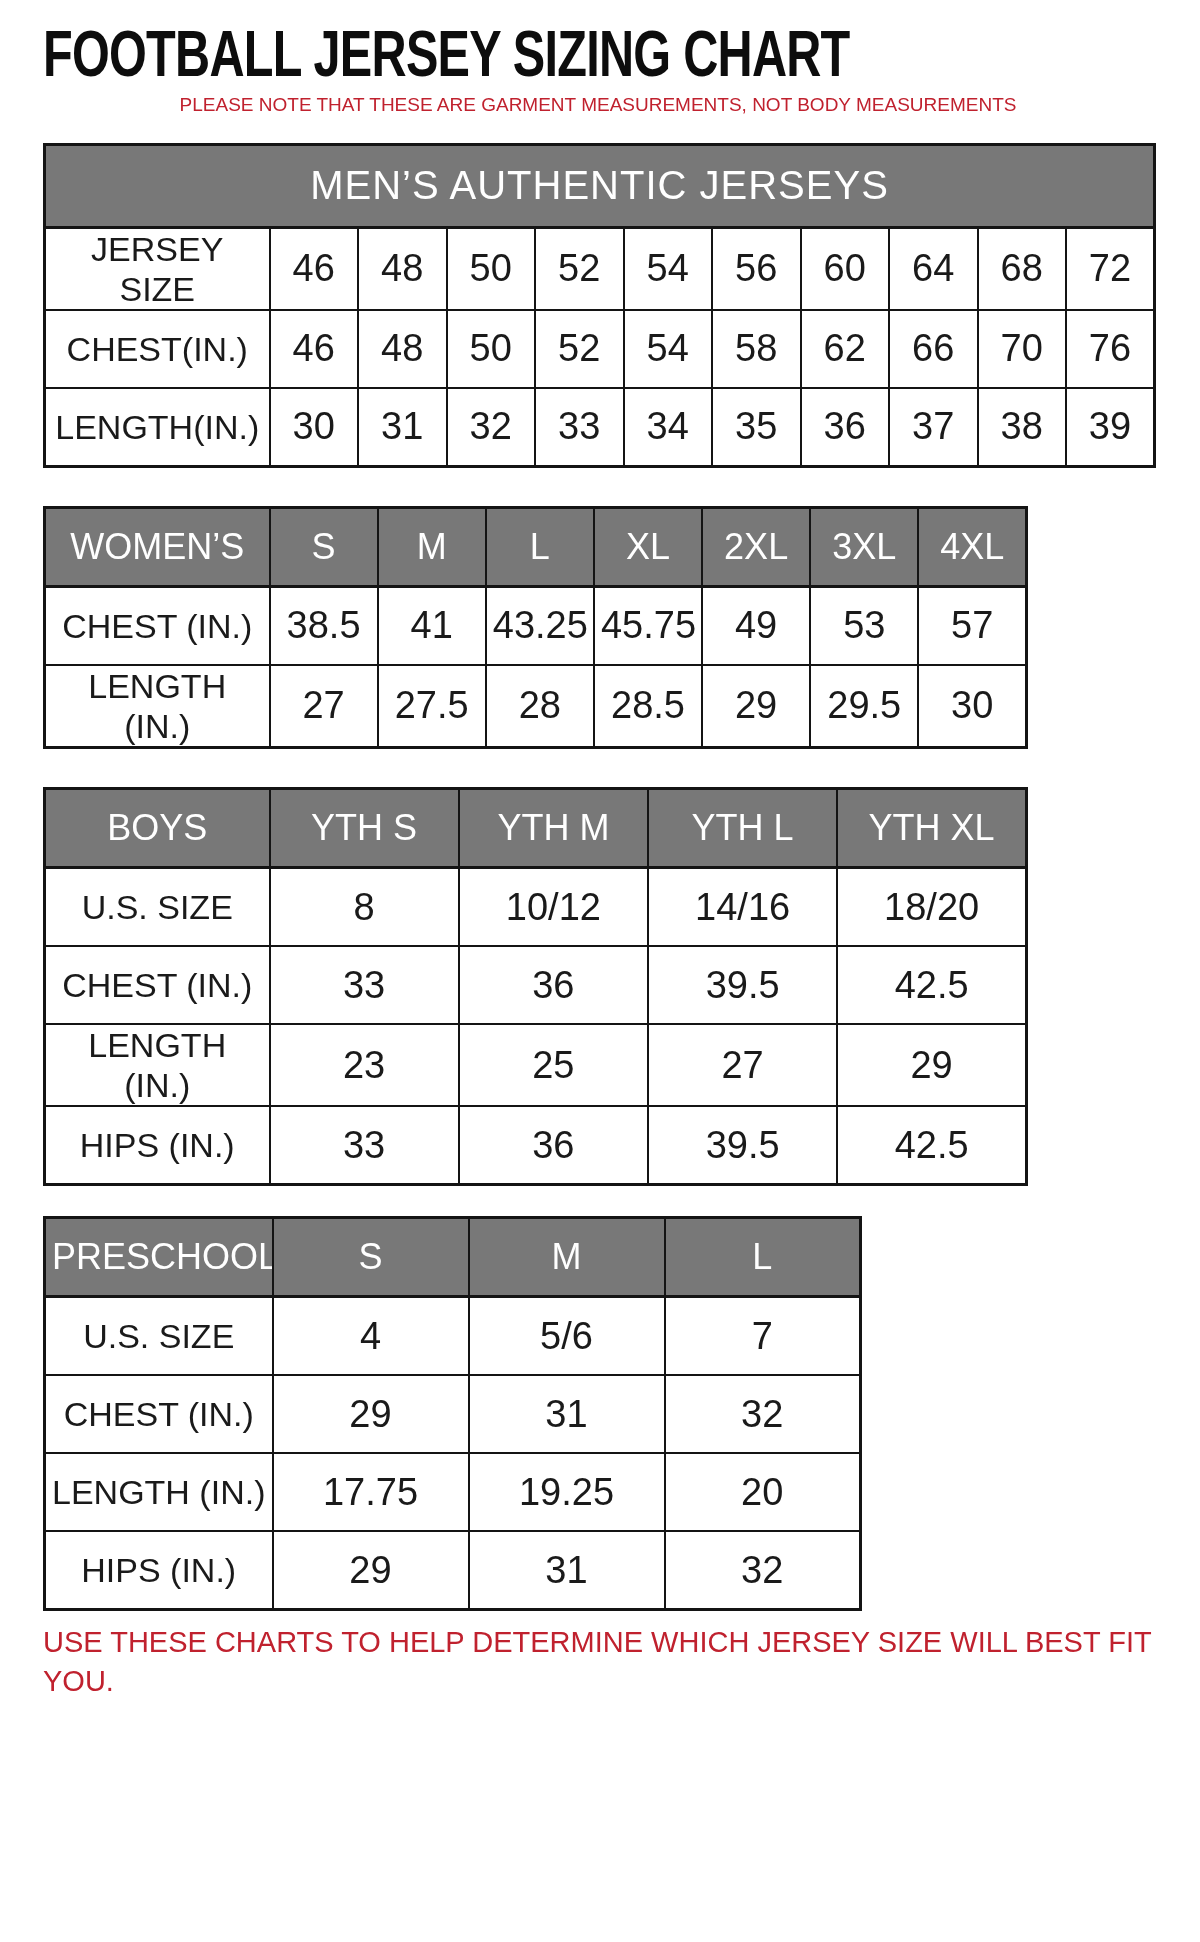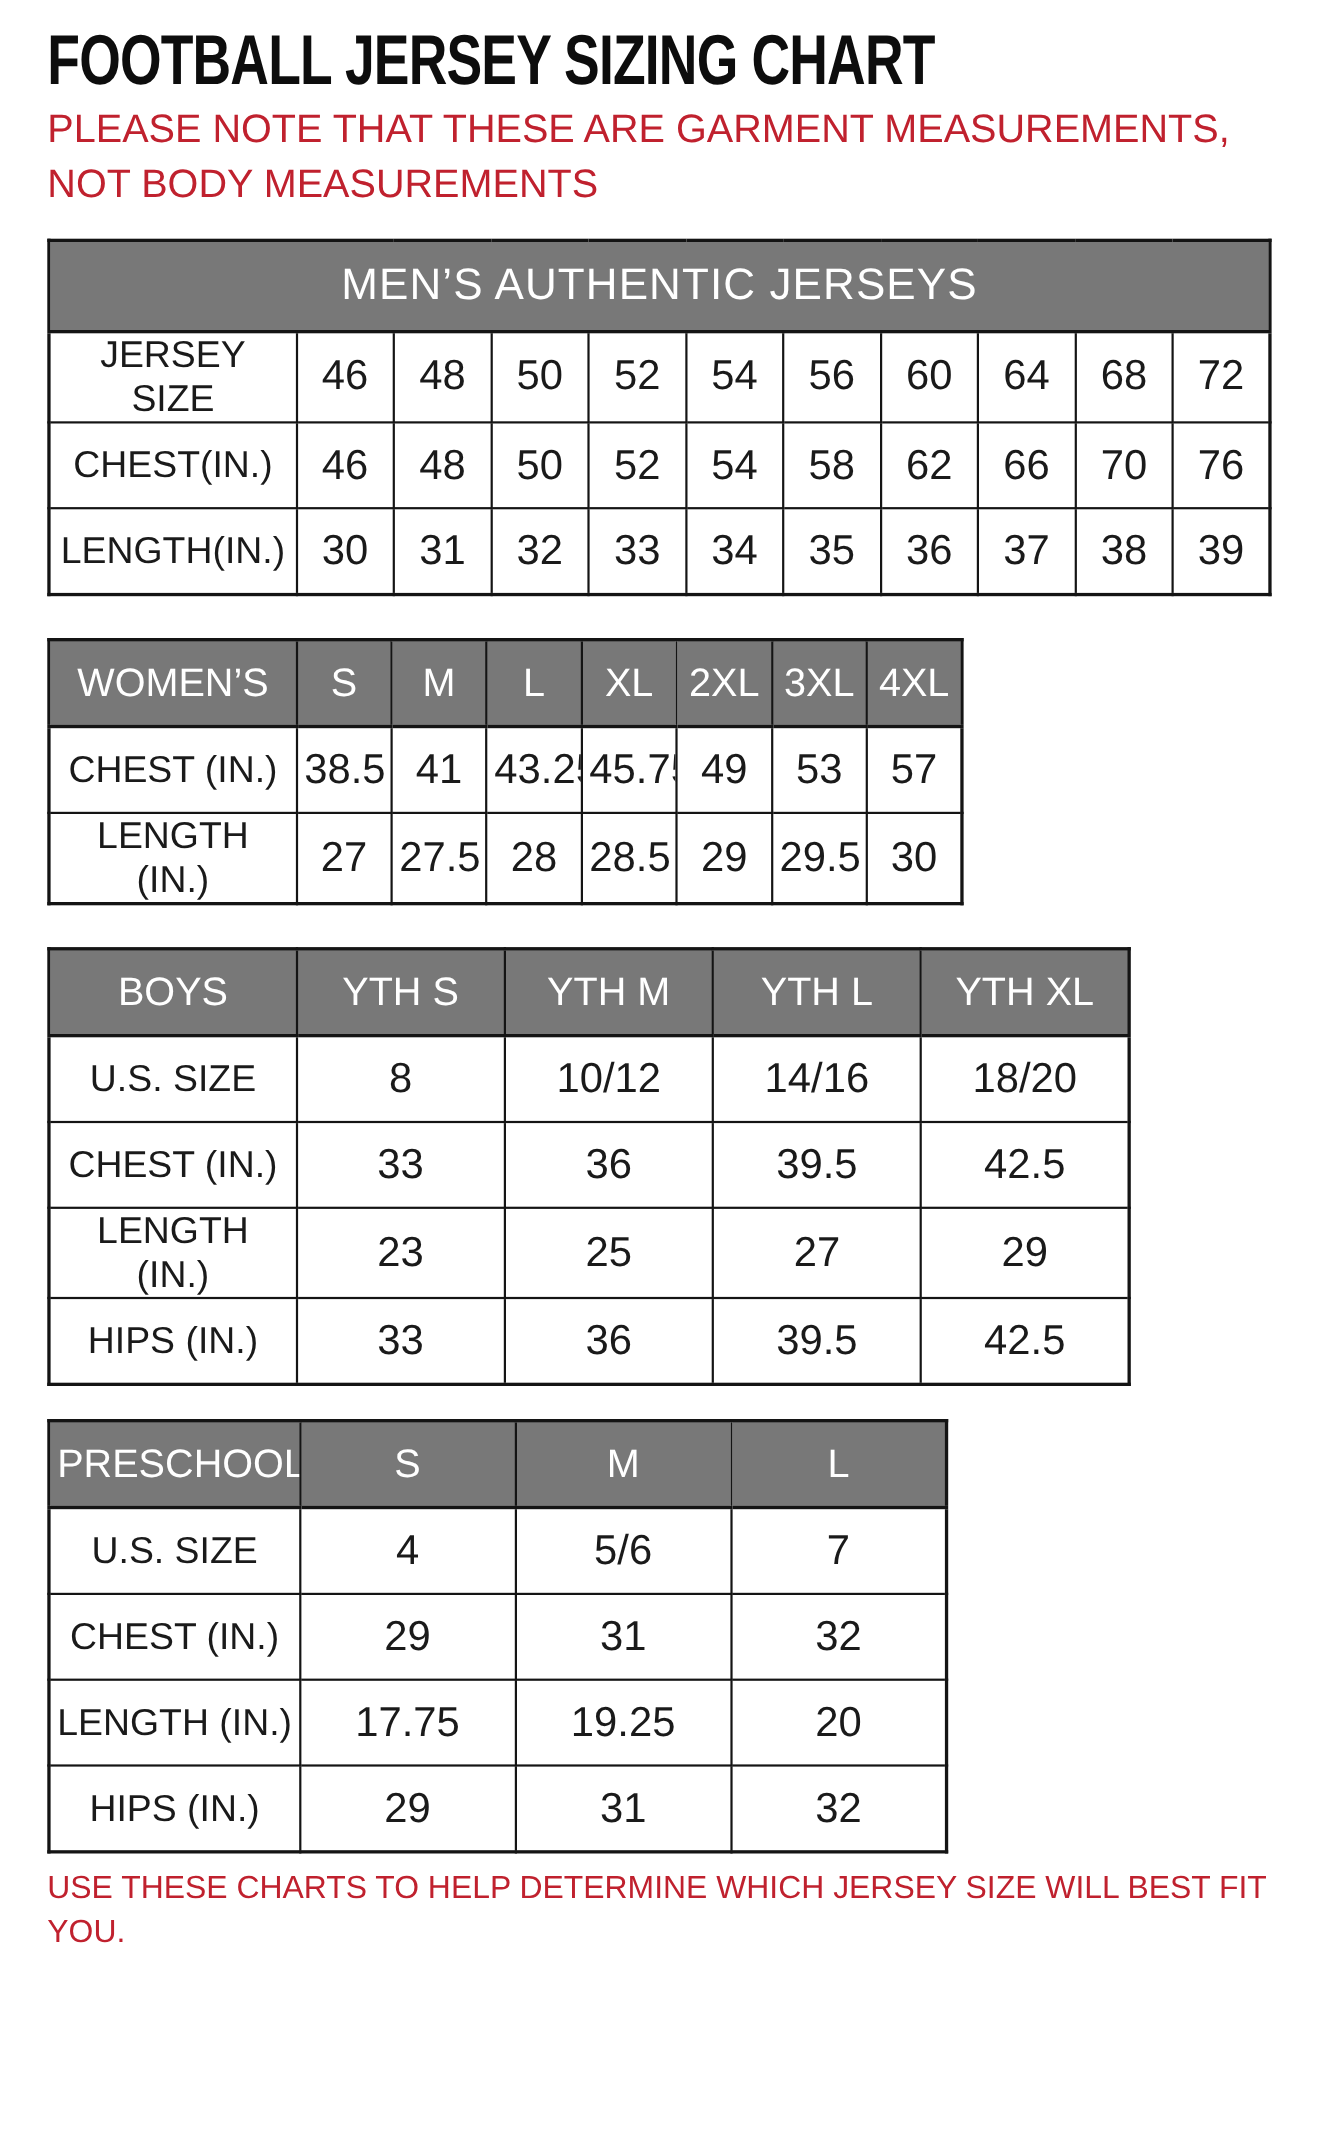--- a/index.html
+++ b/index.html
@@ -15,42 +15,42 @@
     font-family:"Liberation Sans", sans-serif;color:var(--text);
   }
   .page{padding:22px 40px 0 43px;}
   h1.title{margin:0;line-height:1;height:58px;}
   h1.title .condensed{
     display:inline-block;font-size:64px;font-weight:700;letter-spacing:-1px;
     transform:scaleX(0.76);transform-origin:left center;color:#0d0d0d;white-space:nowrap;
   }
   .note{
     margin:12px 0 0 0;max-width:1110px;color:var(--accent-red);
-    font-size:36px;line-height:1.4;font-weight:400;
+    font-size:19px;line-height:1.4;font-weight:400;text-align:center;
   }
   table.tbl{
     border-collapse:collapse;table-layout:fixed;border:3px solid var(--border);
   }
   .tbl th,.tbl td{
     border:2px solid var(--border);text-align:center;vertical-align:middle;
     padding:0 6px;overflow:hidden;
   }
   .tbl td{font-size:38px;height:76px;color:var(--text);}
   .tbl td.label{font-size:34px;white-space:pre-line;line-height:1.18;}
   .tbl tr.banner th{
     background:var(--header-bg);color:var(--header-text);height:80px;
     font-size:40px;font-weight:400;letter-spacing:1px;border-bottom:3px solid var(--border);
   }
   .tbl tr.head th{
     background:var(--header-bg);color:var(--header-text);height:76px;
     font-size:36px;font-weight:400;border-bottom:3px solid var(--border);
   }
   .tbl-mens{width:1113px;margin-top:24px;}
   .tbl-mens col.label-col{width:225px;}
-  .tbl-womens{width:833px;margin-top:38px;}
+  .tbl-womens{width:985px;margin-top:38px;}
   .tbl-womens col.label-col{width:225px;}
   .tbl-boys{width:985px;margin-top:38px;padding-left:32px;}
   .tbl-boys col.label-col{width:225px;}
   .tbl-preschool{width:819px;margin-top:30px;}
   .tbl-preschool col.label-col{width:228px;}
   .footer-note{
     margin:12px 0 0 0;color:var(--accent-red);font-size:29px;line-height:1.35;
     max-width:1140px;font-weight:400;
   }
 </style>

